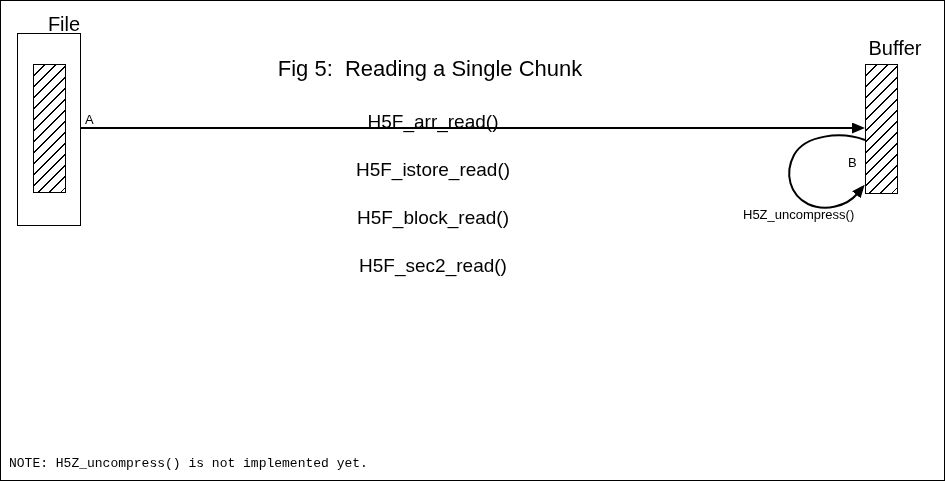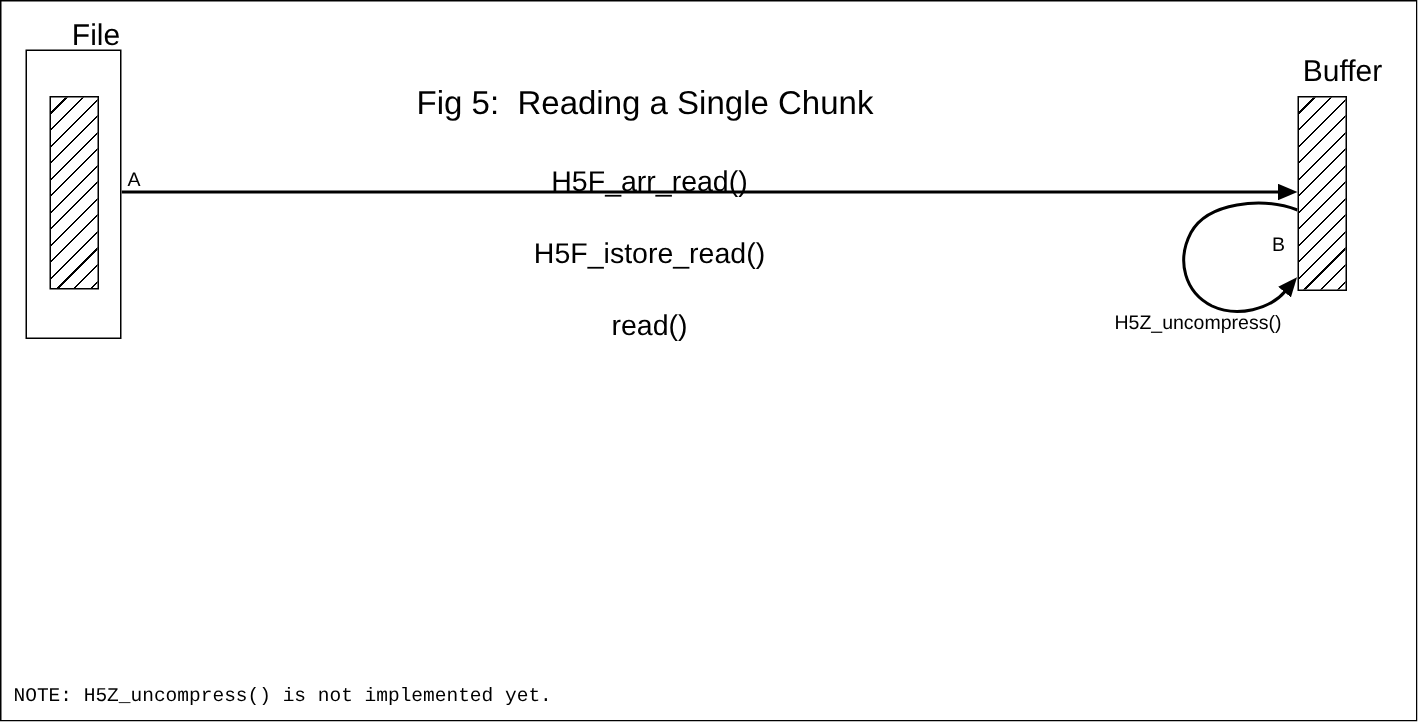--- a/index.html
+++ b/index.html
@@ -99,20 +99,21 @@
 
   <div class="abs box-label buffer-label">Buffer</div>
   <div class="abs hatch buffer-hatch"></div>
 
   <div class="abs small-label a-label">A</div>
   <div class="abs small-label b-label">B</div>
 
   <div class="abs call-stack">
     <div>H5F_arr_read()</div>
     <div>H5F_istore_read()</div>
-    <div>read()</div>
+    <div>H5F_block_read()</div>
+    <div>H5F_sec2_read()</div>
   </div>
 
   <div class="abs small-label uncompress-caption">H5Z_uncompress()</div>
 
   <div class="abs note">NOTE: H5Z_uncompress() is not implemented yet.</div>
 
 </div>
 
 </body></html>

